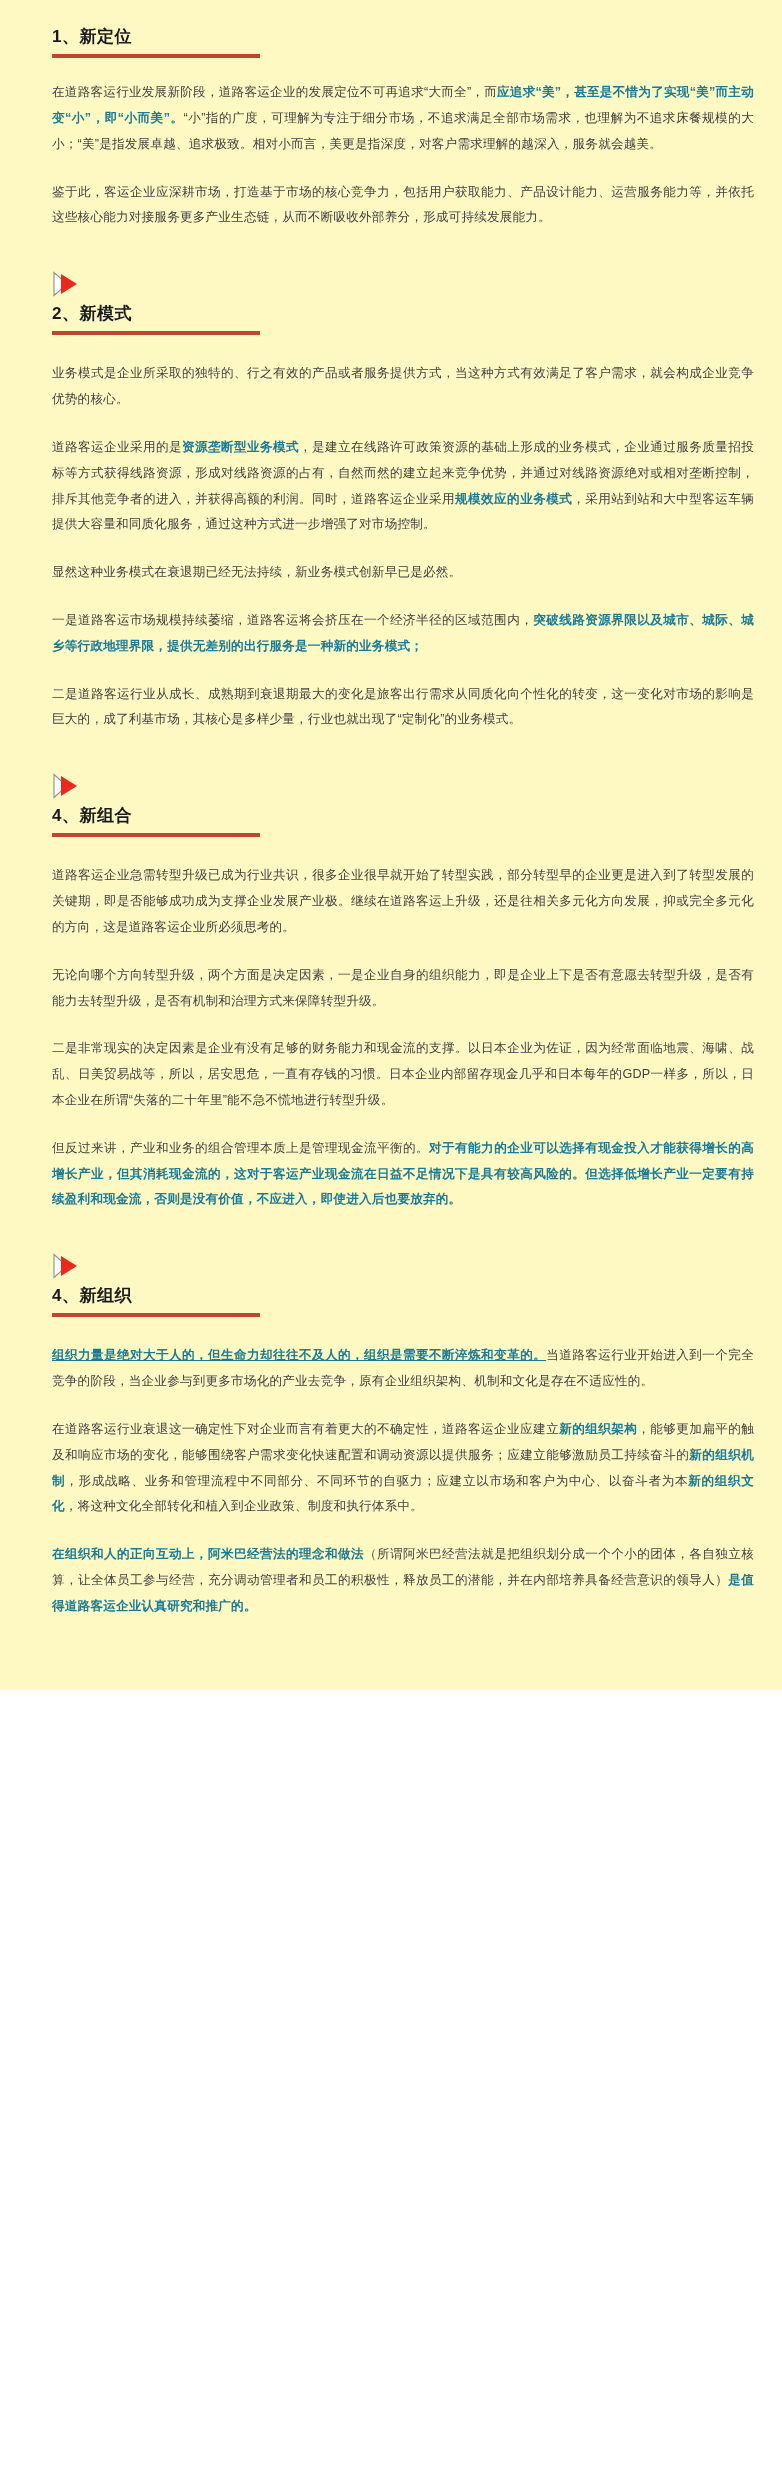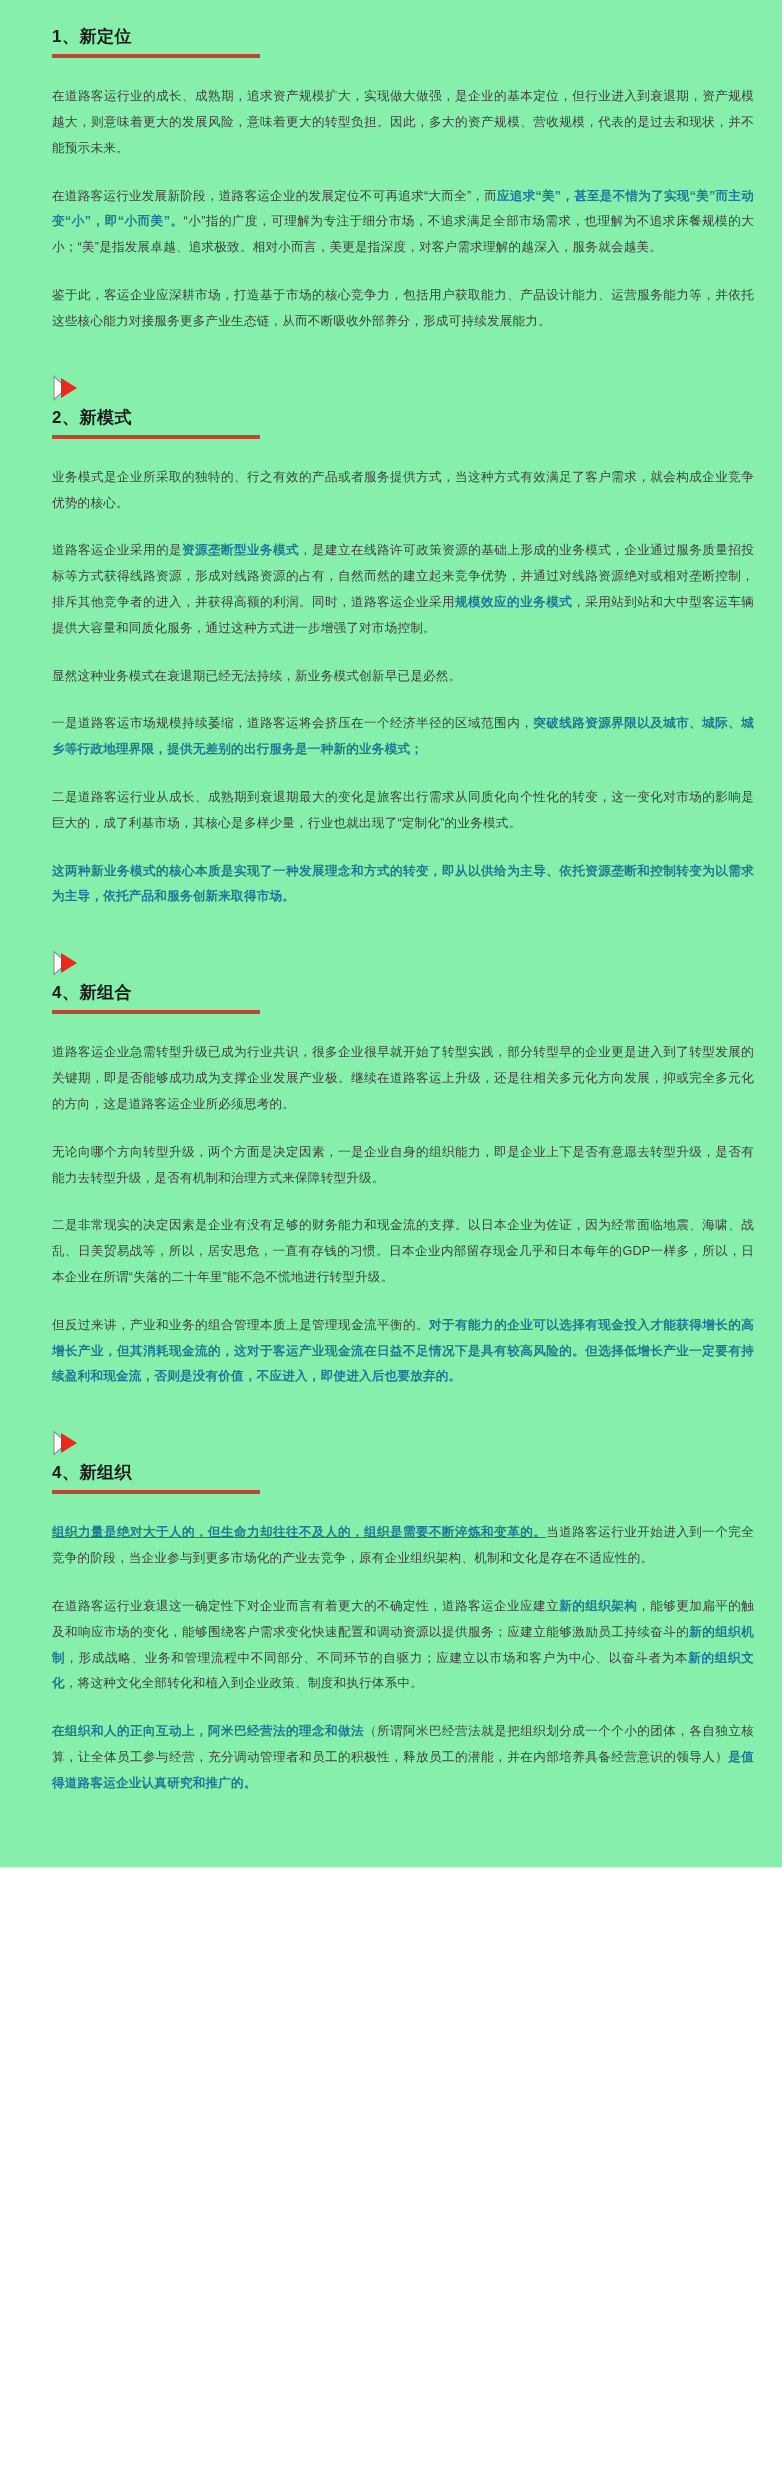--- a/index.html
+++ b/index.html
@@ -10,21 +10,21 @@
   body {
     width: 782px;
     font-family: "Liberation Sans", "DejaVu Sans", sans-serif;
     color: #3b3b3b;
     -webkit-font-smoothing: antialiased;
   }
   .page {
     width: 782px;
     box-sizing: border-box;
     padding: 0 0 40px 0;
-    background: #86efac;
+    background: #fef9c3;
   }
   .section {
     padding: 0;
   }
   
   .marker-wrap {
     padding: 40px 0 6px 52px;
     line-height: 0;
   }
   .marker {
@@ -84,41 +84,39 @@
 
 <div class="page">
   <div id="sections-root">
       <div class="section">
         <div style="height: 26px;"></div>
         <div class="head-wrap">
           <div class="sec-title">1、新定位</div>
           <div class="sec-rule" style="background: rgb(192, 71, 47);"></div>
         </div>
         <div class="body-wrap">
-          <p class="para first"><span class="bk">在道路客运行业的成长、成熟期，追求资产规模扩大，实现做大做强，是企业的基本定位，但行业进入到衰退期，资产规模越大，则意味着更大的发展风险，意味着更大的转型负担。因此，多大的资产规模、营收规模，代表的是过去和现状，并不能预示未来。</span></p>
           <p class="para"><span class="bk">在道路客运行业发展新阶段，道路客运企业的发展定位不可再追求“大而全”，而</span><span class="hl" style="color: rgb(27, 123, 150);">应追求“美”，甚至是不惜为了实现“美”而主动变“小”，即“小而美”。</span><span class="bk">“小”指的广度，可理解为专注于细分市场，不追求满足全部市场需求，也理解为不追求床餐规模的大小；“美”是指发展卓越、追求极致。相对小而言，美更是指深度，对客户需求理解的越深入，服务就会越美。</span></p>
           <p class="para"><span class="bk">鉴于此，客运企业应深耕市场，打造基于市场的核心竞争力，包括用户获取能力、产品设计能力、运营服务能力等，并依托这些核心能力对接服务更多产业生态链，从而不断吸收外部养分，形成可持续发展能力。</span></p>
         </div>
       </div>
       <div class="section">
         <div class="marker-wrap"><span class="marker"><svg viewBox="0 0 30 26" width="30" height="26" aria-hidden="true">
               <polygon points="2,1.5 2,24.5 15,13" fill="#ffffff" stroke="#8e8e8e" stroke-width="1.1"></polygon>
               <polygon points="9,3 9,23 25,13" fill="#e8291c"></polygon>
             </svg></span></div>
         <div class="head-wrap">
           <div class="sec-title">2、新模式</div>
           <div class="sec-rule" style="background: rgb(192, 71, 47);"></div>
         </div>
         <div class="body-wrap">
           <p class="para first"><span class="bk">业务模式是企业所采取的独特的、行之有效的产品或者服务提供方式，当这种方式有效满足了客户需求，就会构成企业竞争优势的核心。</span></p>
           <p class="para"><span class="bk">道路客运企业采用的是</span><span class="hl" style="color: rgb(27, 123, 150);">资源垄断型业务模式</span><span class="bk">，是建立在线路许可政策资源的基础上形成的业务模式，企业通过服务质量招投标等方式获得线路资源，形成对线路资源的占有，自然而然的建立起来竞争优势，并通过对线路资源绝对或相对垄断控制，排斥其他竞争者的进入，并获得高额的利润。同时，道路客运企业采用</span><span class="hl" style="color: rgb(27, 123, 150);">规模效应的业务模式</span><span class="bk">，采用站到站和大中型客运车辆提供大容量和同质化服务，通过这种方式进一步增强了对市场控制。</span></p>
           <p class="para"><span class="bk">显然这种业务模式在衰退期已经无法持续，新业务模式创新早已是必然。</span></p>
           <p class="para"><span class="bk">一是道路客运市场规模持续萎缩，道路客运将会挤压在一个经济半径的区域范围内，</span><span class="hl" style="color: rgb(27, 123, 150);">突破线路资源界限以及城市、城际、城乡等行政地理界限，提供无差别的出行服务是一种新的业务模式；</span></p>
           <p class="para"><span class="bk">二是道路客运行业从成长、成熟期到衰退期最大的变化是旅客出行需求从同质化向个性化的转变，这一变化对市场的影响是巨大的，成了利基市场，其核心是多样少量，行业也就出现了“定制化”的业务模式。</span></p>
-          <p class="para"><span class="hl" style="color: rgb(27, 123, 150);">这两种新业务模式的核心本质是实现了一种发展理念和方式的转变，即从以供给为主导、依托资源垄断和控制转变为以需求为主导，依托产品和服务创新来取得市场。</span></p>
         </div>
       </div>
       <div class="section">
         <div class="marker-wrap"><span class="marker"><svg viewBox="0 0 30 26" width="30" height="26" aria-hidden="true">
               <polygon points="2,1.5 2,24.5 15,13" fill="#ffffff" stroke="#8e8e8e" stroke-width="1.1"></polygon>
               <polygon points="9,3 9,23 25,13" fill="#e8291c"></polygon>
             </svg></span></div>
         <div class="head-wrap">
           <div class="sec-title">4、新组合</div>
           <div class="sec-rule" style="background: rgb(192, 71, 47);"></div>

